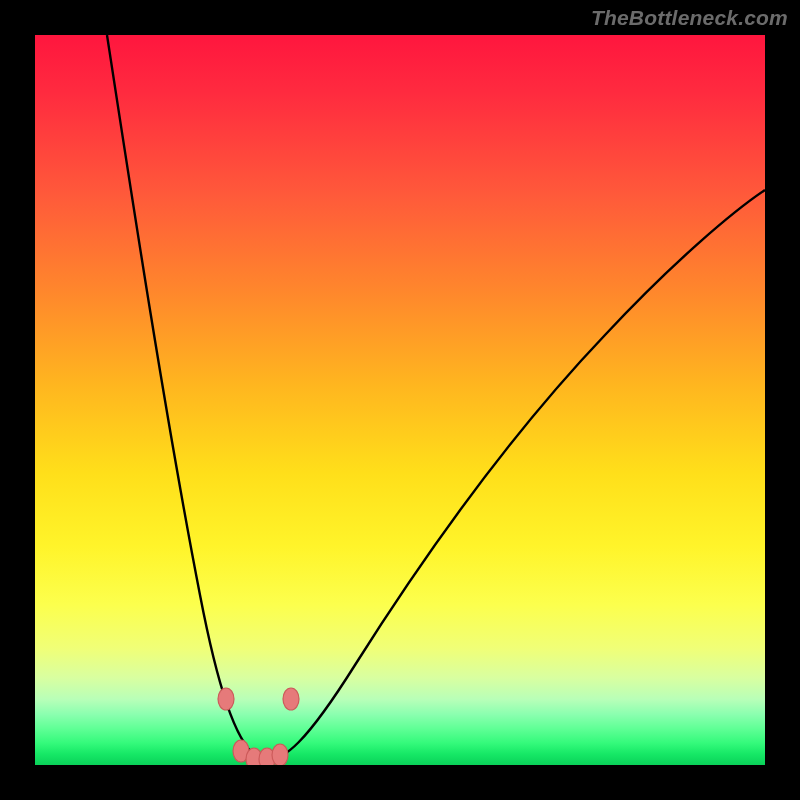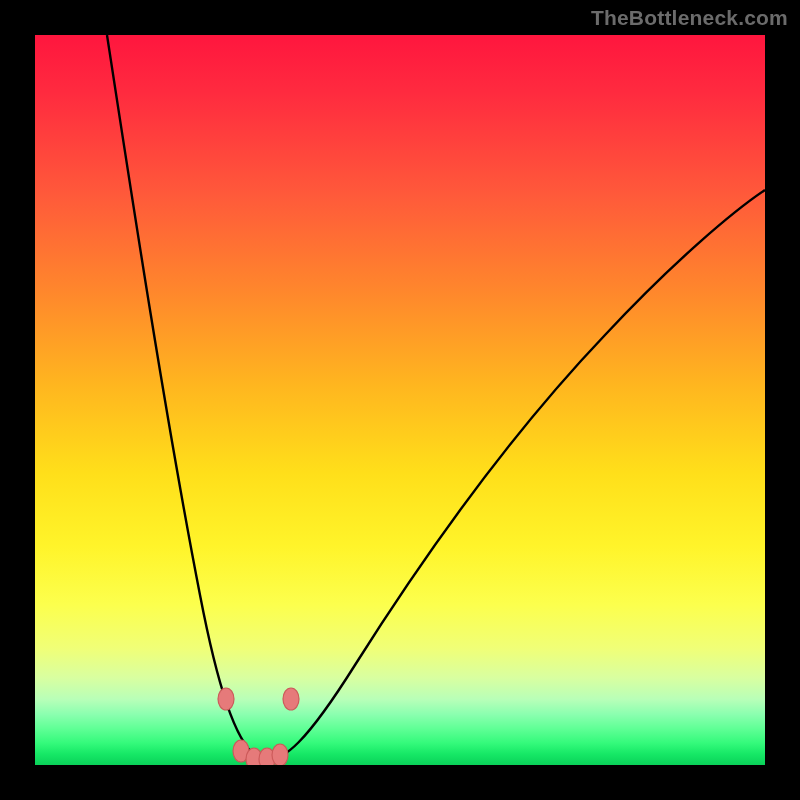--- a/index.html
+++ b/index.html
@@ -9,20 +9,21 @@
     height: 800px;
     overflow: hidden;
     background: #000;
     font-family: Arial, Helvetica, sans-serif;
   }
   .frame {
     position: relative;
     width: 800px;
     height: 800px;
     background: #000;
+    font-style: italic;
   }
   .plot-area {
     position: absolute;
     left: 35px;
     top: 35px;
     width: 730px;
     height: 730px;
     overflow: hidden;
   }
   .gradient {

